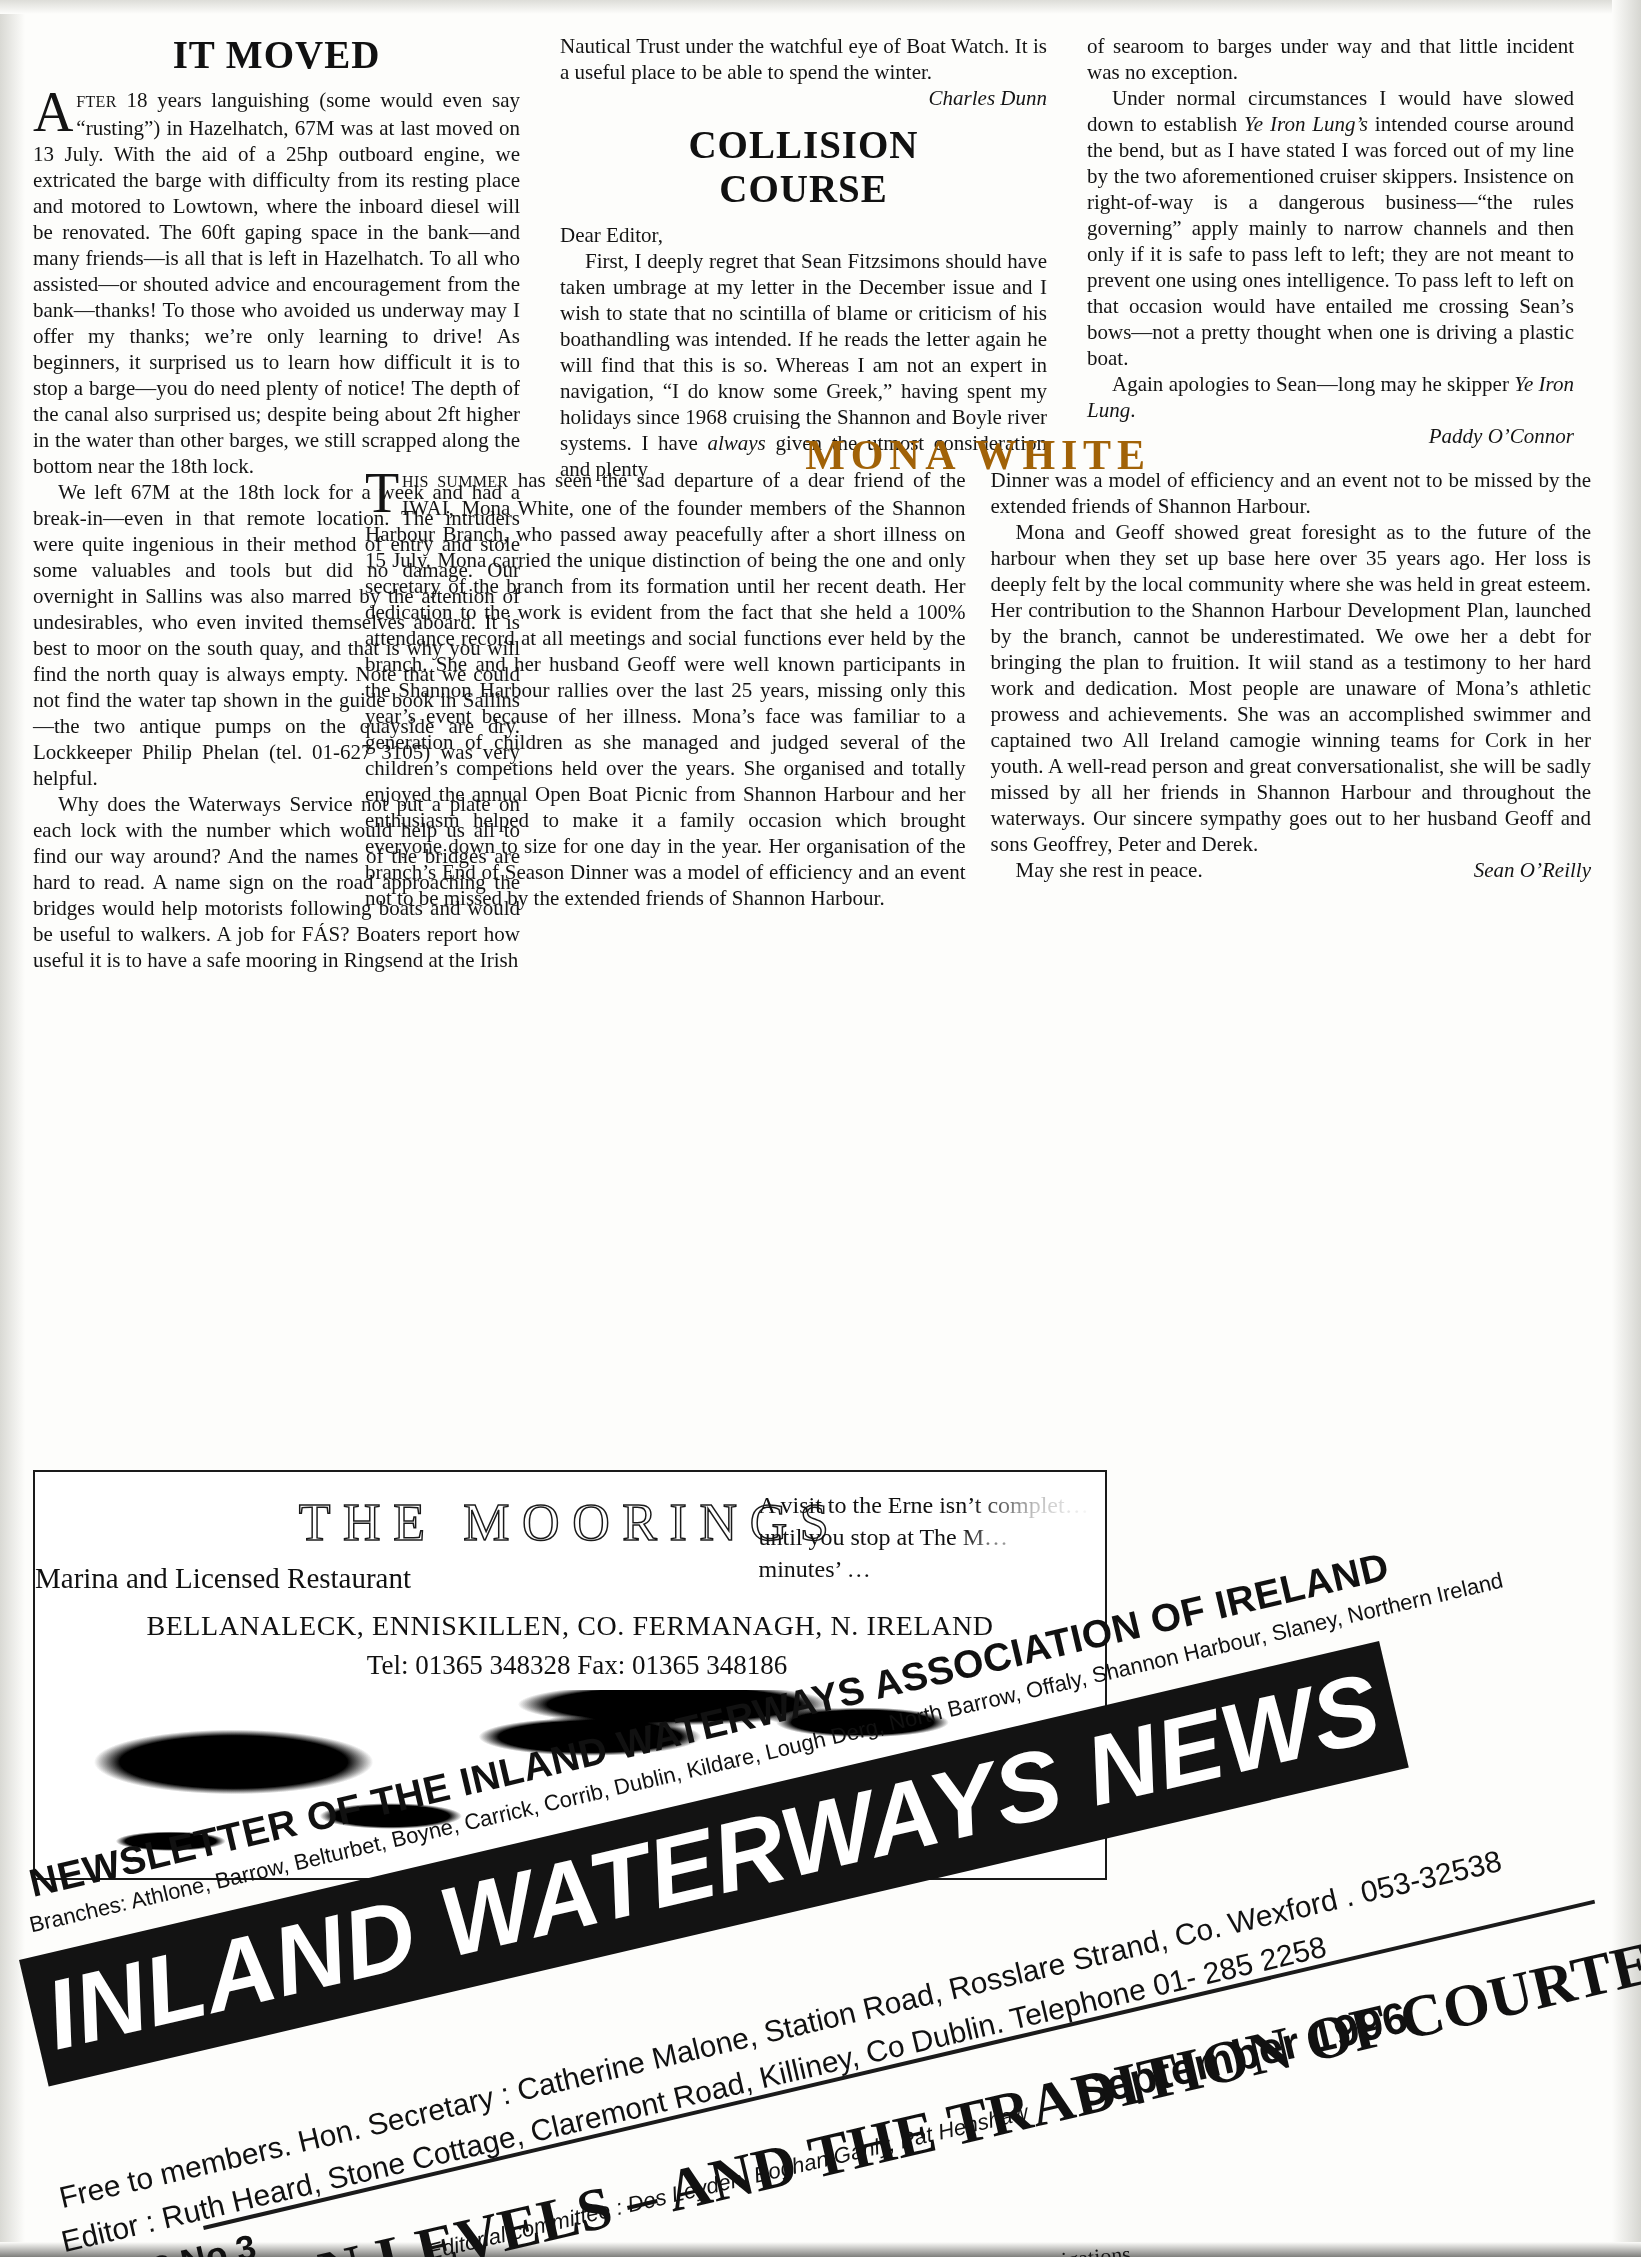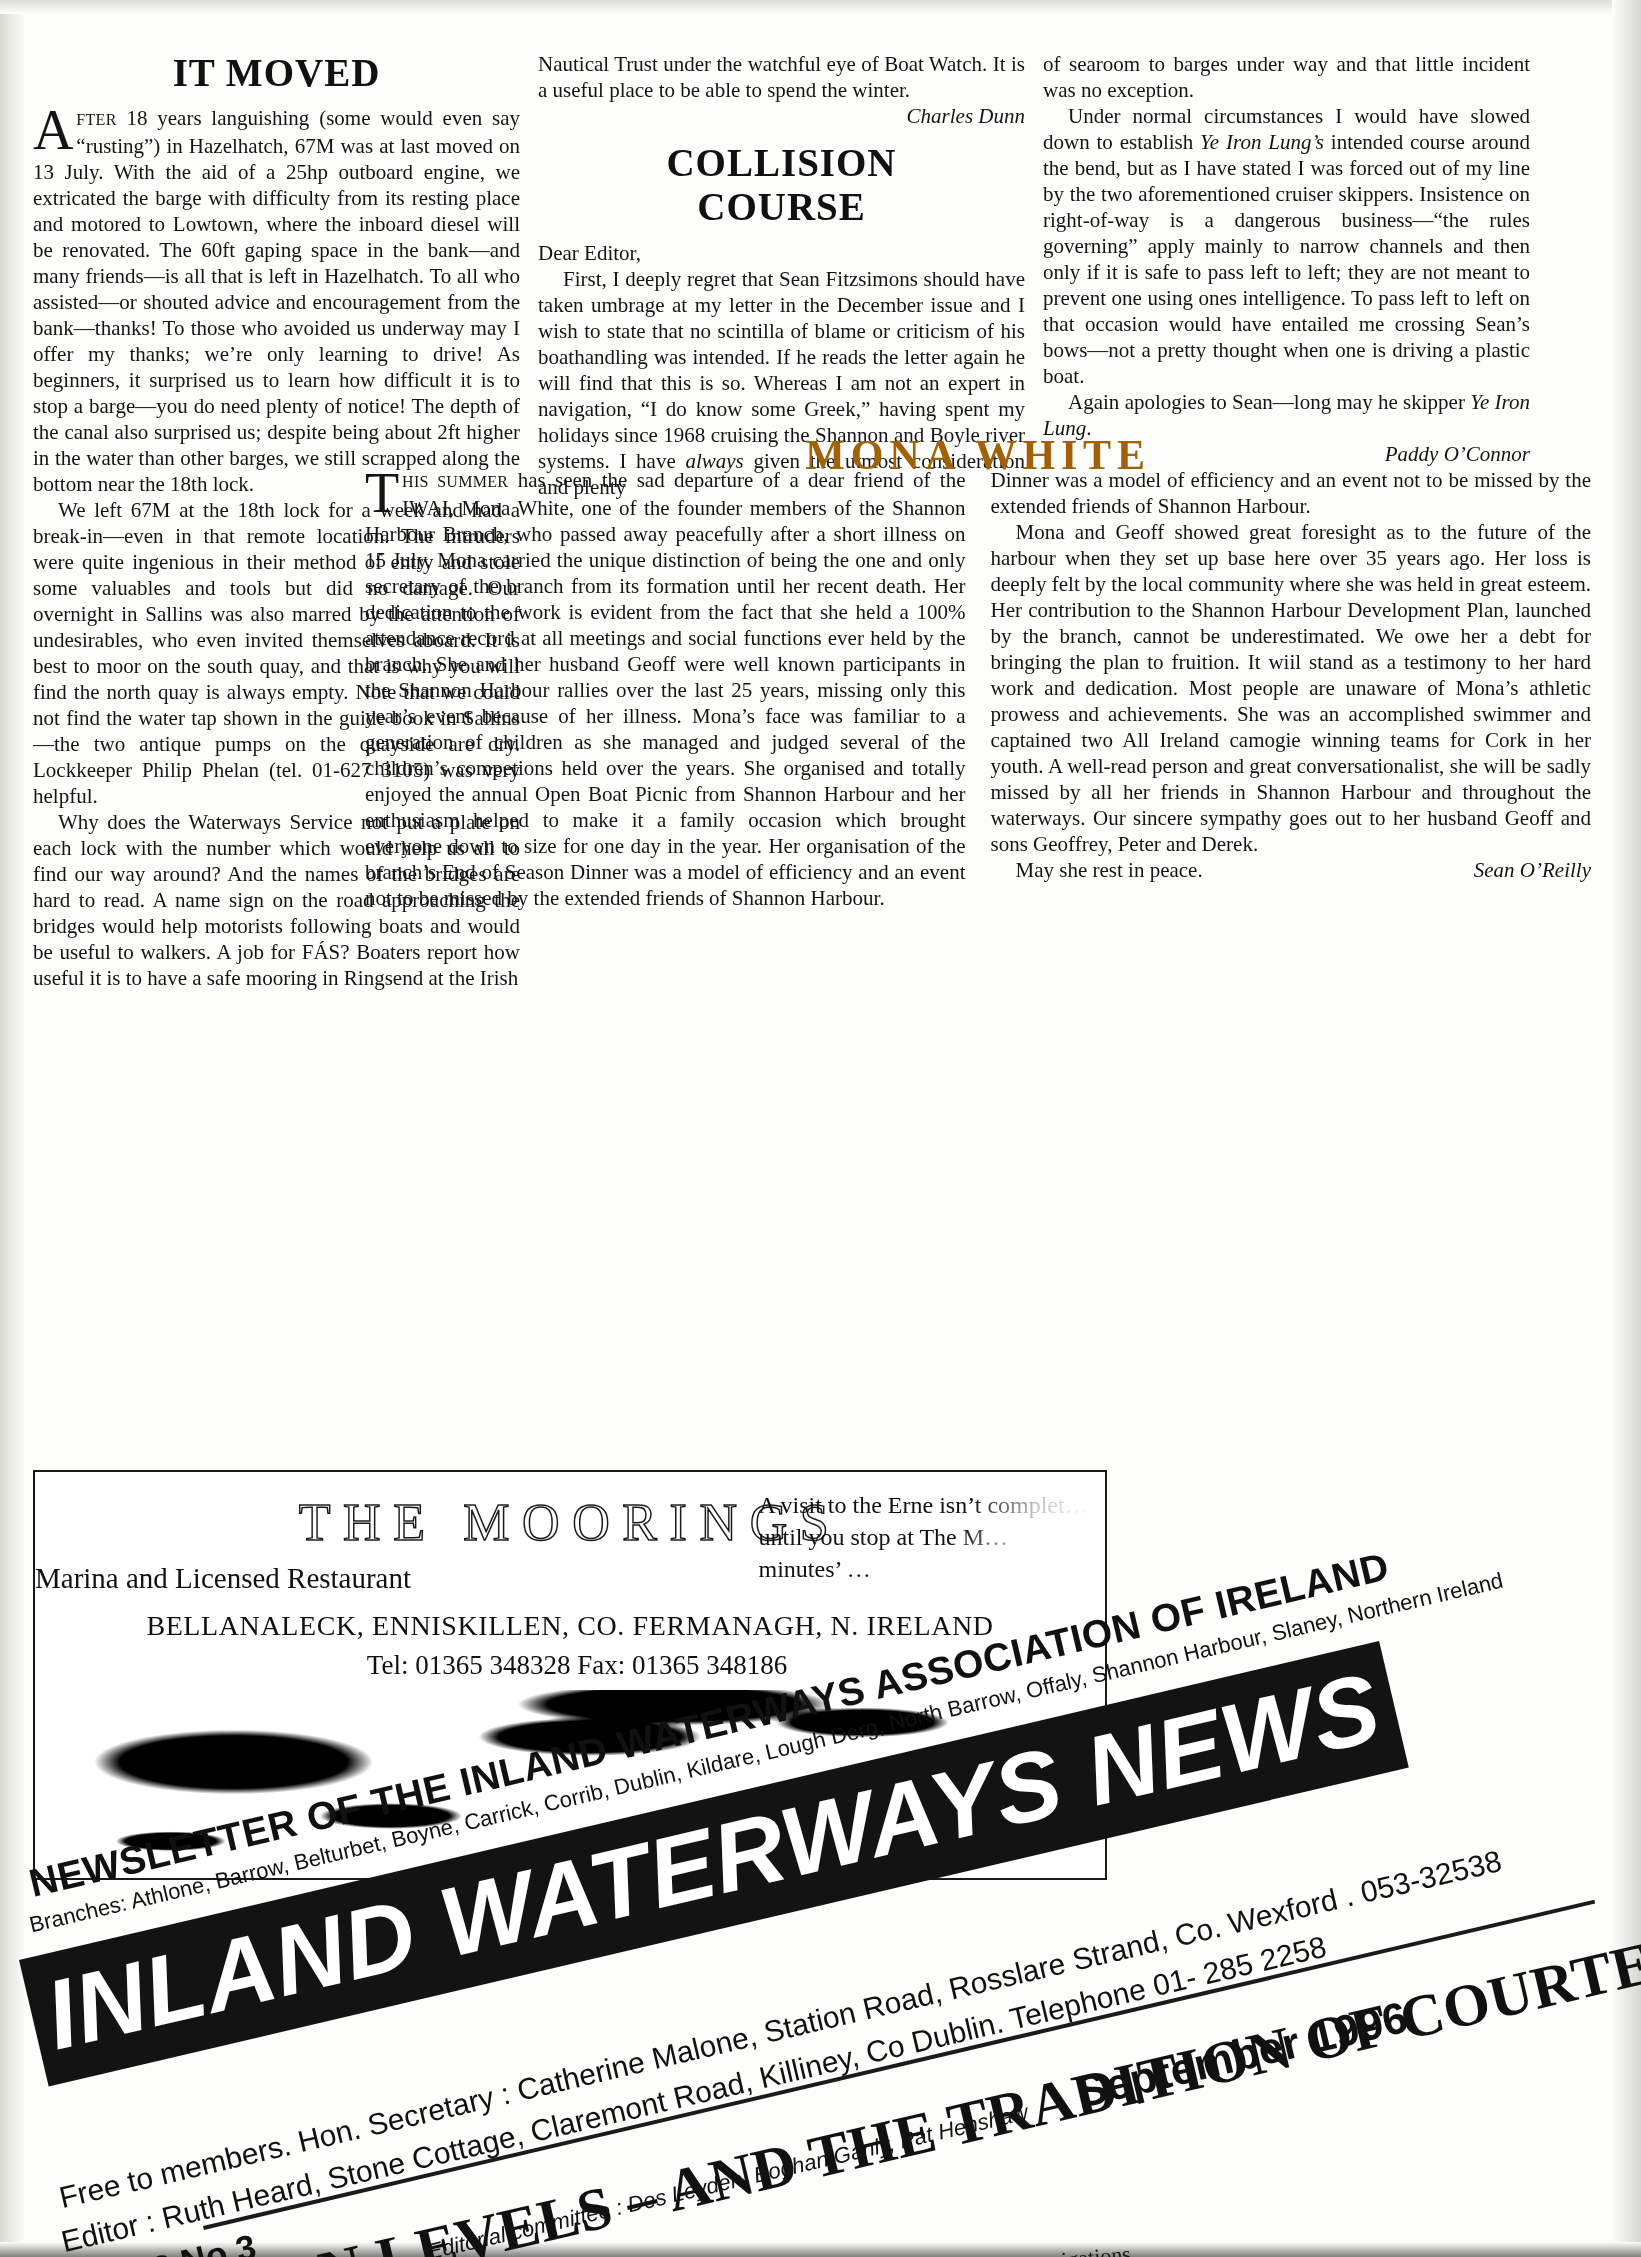--- a/index.html
+++ b/index.html
@@ -14,21 +14,21 @@
      background:linear-gradient(to right,#d9d9d4,#fdfdfb);}
   .scan-edge-top{position:absolute;left:0;top:0;width:1641px;height:13.5px;
      background:linear-gradient(to bottom,#ddddd8,#fdfdfb);}
   .scan-edge-right{position:absolute;right:0;top:0;width:29px;height:2257px;
      background:linear-gradient(to left,#d6d6d1,#fdfdfb);}
   .scan-edge-bottom{position:absolute;left:0;bottom:0;width:1641px;height:15.4px;
      background:linear-gradient(to top,#7f7f7c,#fdfdfb);}
 
   
   .cols{position:absolute;left:33px;top:33px;width:1558px;height:917px;
-        display:flex;gap:18px;margin-top:18px;}
+        display:flex;gap:40px;}
   .col{width:487px;}
 
   h1.head{
     font-family:"Liberation Serif",serif;
     font-weight:bold;font-size:39px;line-height:44px;
     text-align:center;letter-spacing:1px;margin:0 0 9.7px 0;
     text-transform:uppercase;color:#111;
   }
   h1.wide{
     font-weight:bold;font-size:42px;line-height:48px;letter-spacing:5.8px;

